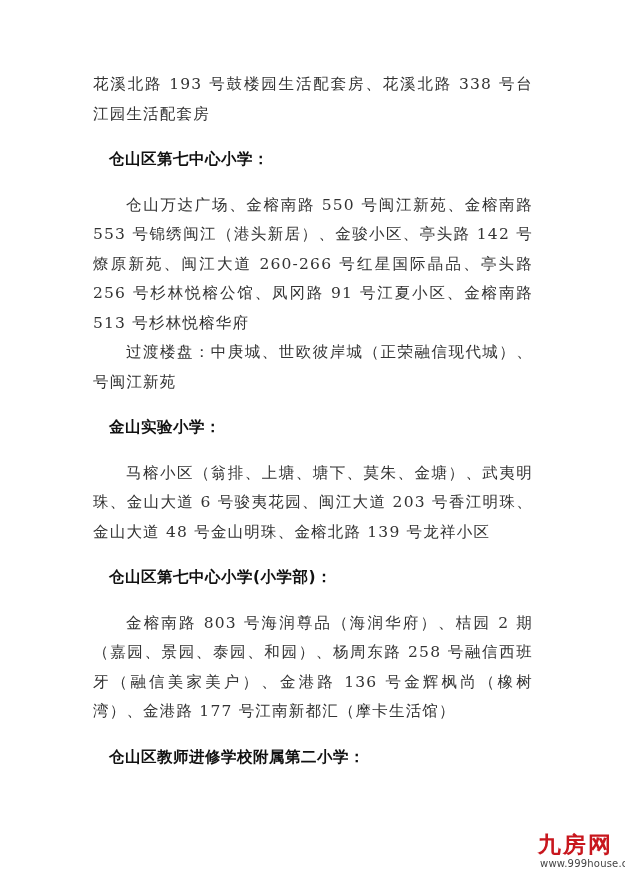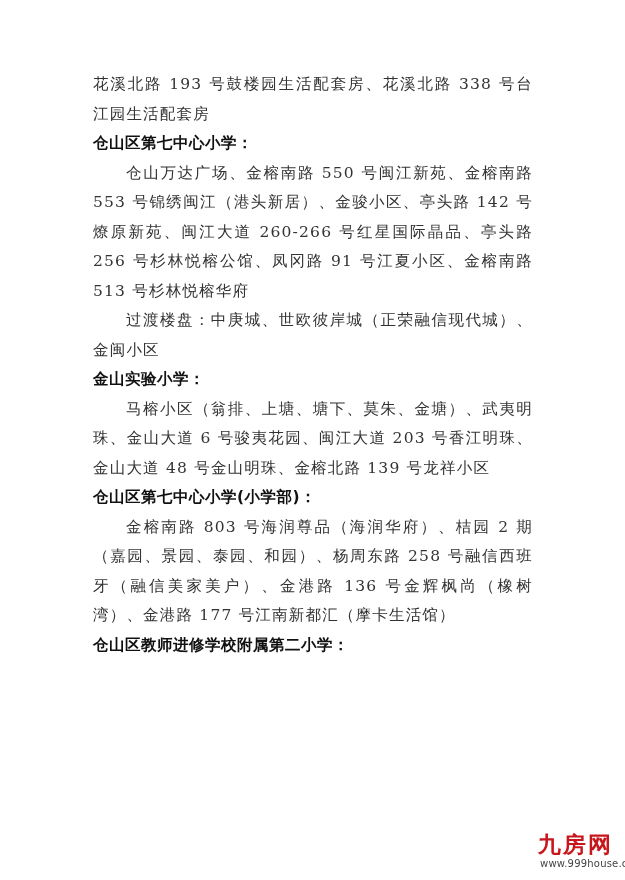--- a/index.html
+++ b/index.html
@@ -40,21 +40,21 @@
     }
     .para.indent {
       text-indent: 33px;
     }
     .heading {
       font-family: "DejaVu Sans", "Liberation Sans", sans-serif;
       font-weight: bold;
       font-size: 15.5px;
       line-height: 29.5px;
       letter-spacing: 0.5px;
-      margin: 0;
+      margin: 16px;
       color: #111111;
     }
     .watermark {
       position: absolute;
       left: 540px;
       top: 832px;
       width: 95px;
       text-align: left;
     }
     .wm-logo {
@@ -79,21 +79,21 @@
 
 <div class="page">
   <div class="content">
 
     <p class="para">花溪北路 193 号鼓楼园生活配套房、花溪北路 338 号台江园生活配套房</p>
 
     <h3 class="heading">仓山区第七中心小学：</h3>
 
     <p class="para indent">仓山万达广场、金榕南路 550 号闽江新苑、金榕南路 553 号锦绣闽江（港头新居）、金骏小区、亭头路 142 号燎原新苑、闽江大道 260-266 号红星国际晶品、亭头路 256 号杉林悦榕公馆、凤冈路 91 号江夏小区、金榕南路 513 号杉林悦榕华府</p>
 
-    <p class="para indent">过渡楼盘：中庚城、世欧彼岸城（正荣融信现代城）、金闽小区</p>
+    <p class="para indent">过渡楼盘：中庚城、世欧彼岸城（正荣融信现代城）、号闽江新苑</p>
 
 
 
     <h3 class="heading">金山实验小学：</h3>
 
     <p class="para indent">马榕小区（翁排、上塘、塘下、莫朱、金塘）、武夷明珠、金山大道 6 号骏夷花园、闽江大道 203 号香江明珠、金山大道 48 号金山明珠、金榕北路 139 号龙祥小区</p>
 
     <h3 class="heading">仓山区第七中心小学(小学部)：</h3>
 
     <p class="para indent">金榕南路 803 号海润尊品（海润华府）、桔园 2 期（嘉园、景园、泰园、和园）、杨周东路 258 号融信西班牙（融信美家美户）、金港路 136 号金辉枫尚（橡树湾）、金港路 177 号江南新都汇（摩卡生活馆）</p>

